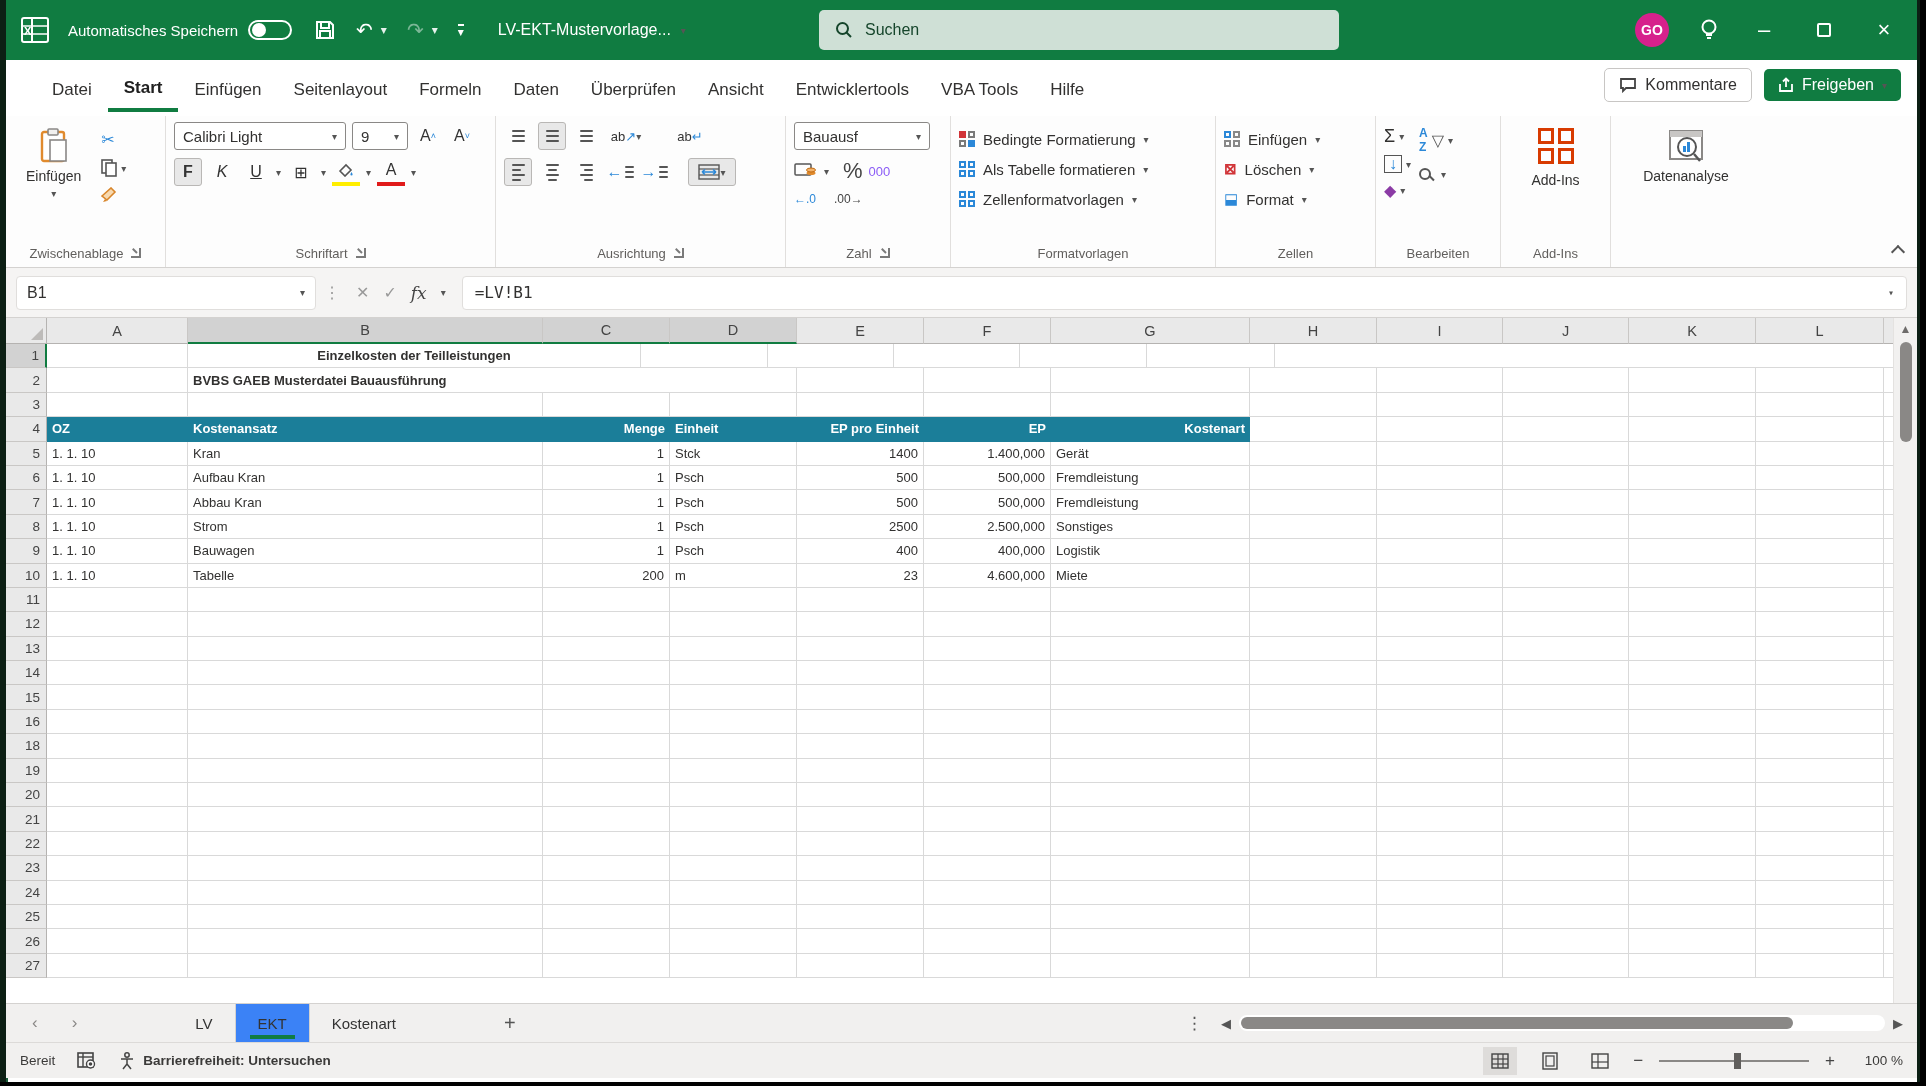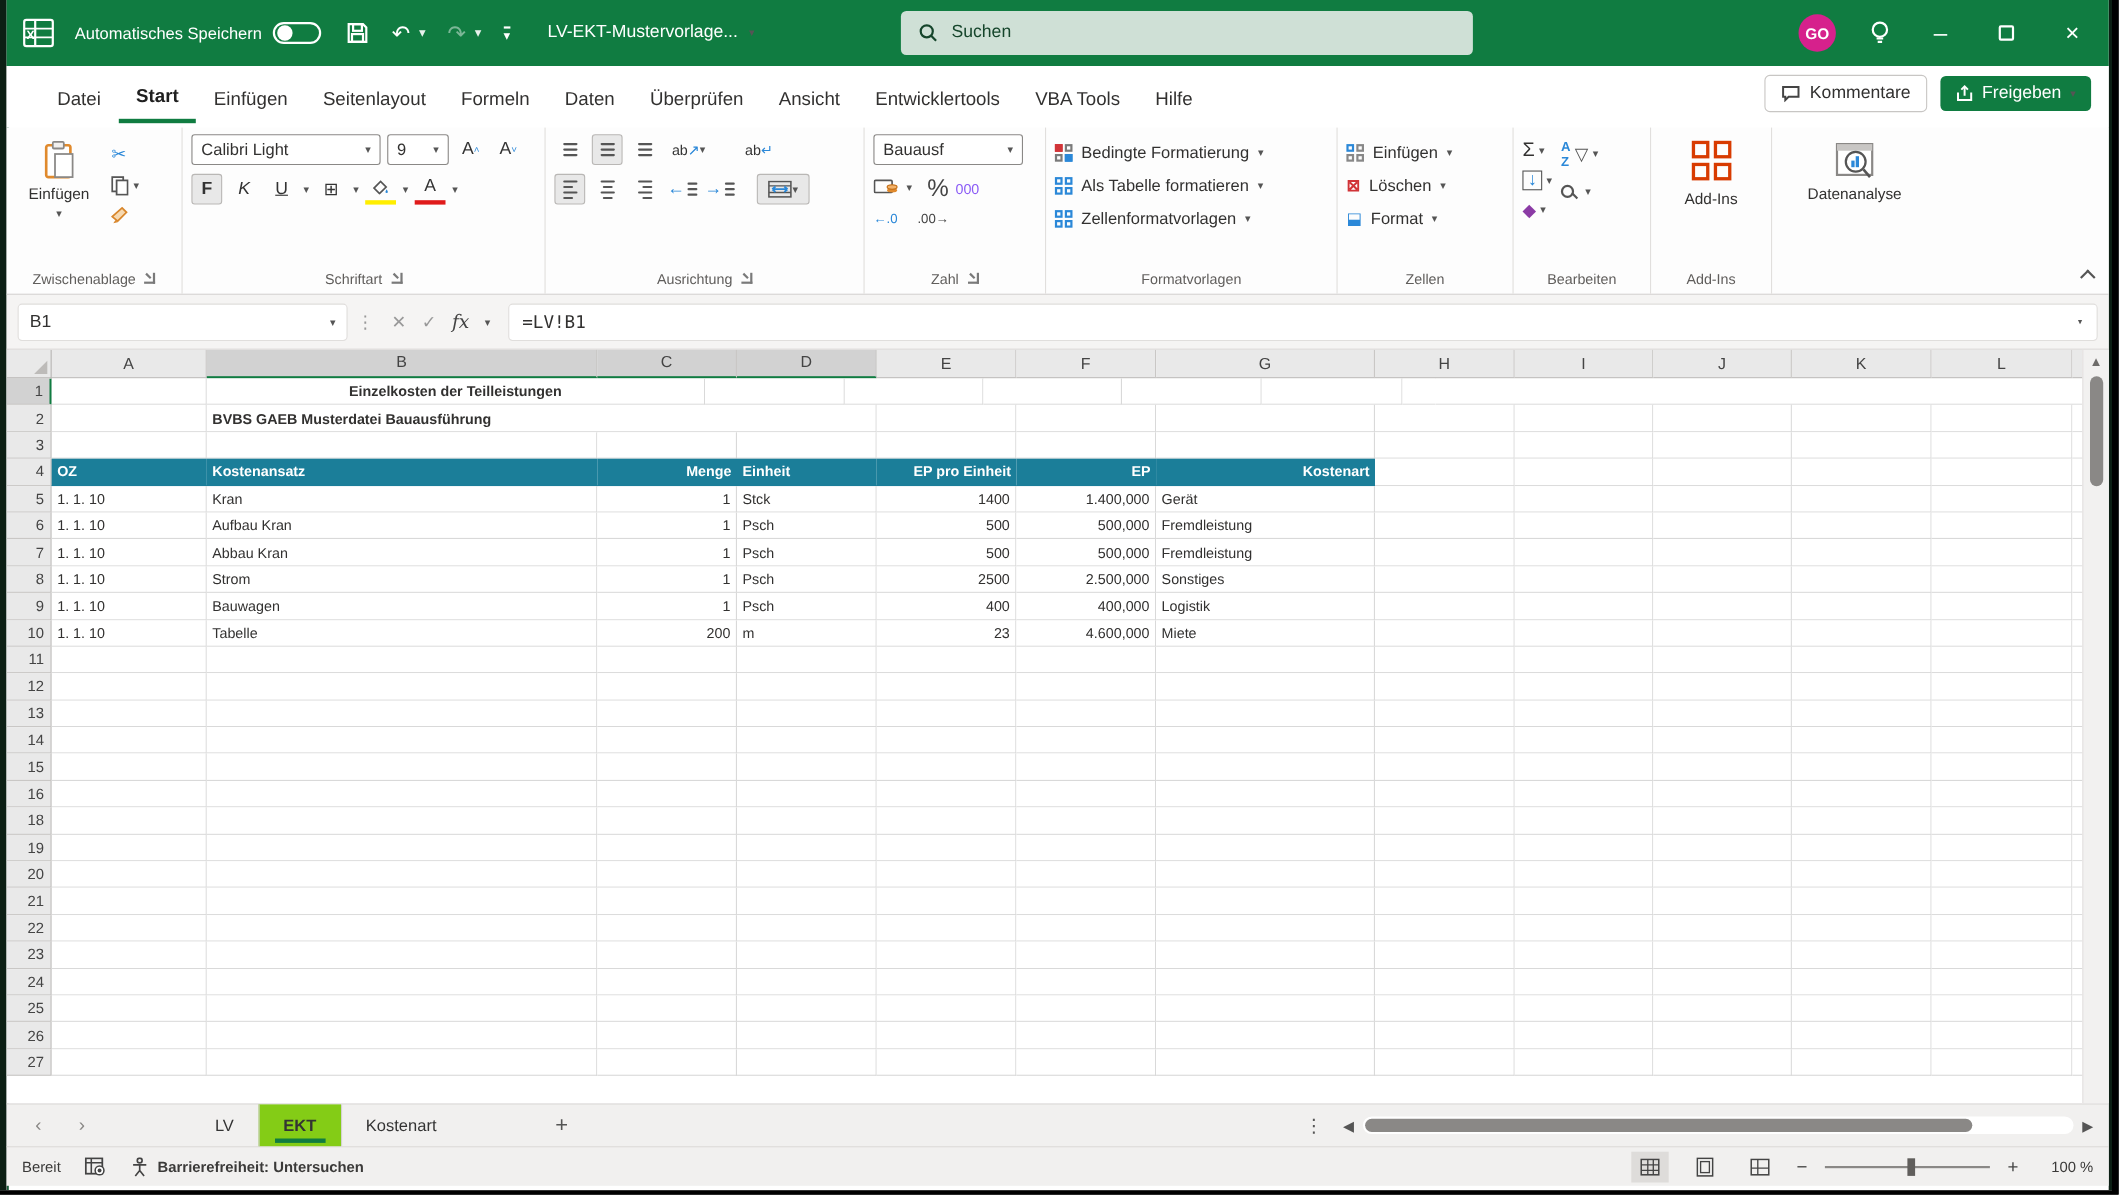--- a/index.html
+++ b/index.html
@@ -111,21 +111,21 @@
   .vscroll{position:absolute;right:0;top:0;bottom:0;width:24px;background:#f2f1f0;border-left:1px solid #e4e2e0;
     display:flex;flex-direction:column;align-items:center;padding-top:4px}
   .vscroll .arr{color:#6e6c6a;font-size:12px}
   .vthumb{width:12px;height:100px;background:#8a8886;border-radius:6px;margin-top:6px}
 
   
   .tabbar{height:39px;background:#f1f0ef;border-top:1px solid #d4d2d0;display:flex;align-items:stretch;font-size:15px}
   .tnav{display:flex;align-items:center;gap:34px;padding:0 26px 0 26px;color:#8a8886;font-size:17px}
   .sheettab{display:flex;align-items:center;padding:0 22px;color:#333;position:relative}
   .sheettab + .sheettab{border-left:1px solid #d4d2d0}
-  .sheettab.active{background:#84cc16;font-weight:bold}
+  .sheettab.active{background:#3b82f6;font-weight:normal}
   .sheettab.active::after{content:"";position:absolute;left:14px;right:14px;bottom:3px;height:4px;background:var(--green)}
   .addsheet{display:flex;align-items:center;padding:0 26px;font-size:20px;color:#555}
   .tspacer{flex:1}
   .tdots{display:flex;align-items:center;color:#555;font-size:17px;padding:0 14px}
   .hscroll{width:700px;display:flex;align-items:center;gap:8px;padding:0 14px 0 4px}
   .hscroll .arr{color:#555;font-size:13px}
   .htrack{flex:1;height:16px;background:#fff;border-radius:8px;display:flex;align-items:center;padding:0 2px}
   .hthumb{height:12px;width:86%;background:#8a8886;border-radius:6px}
 
   

